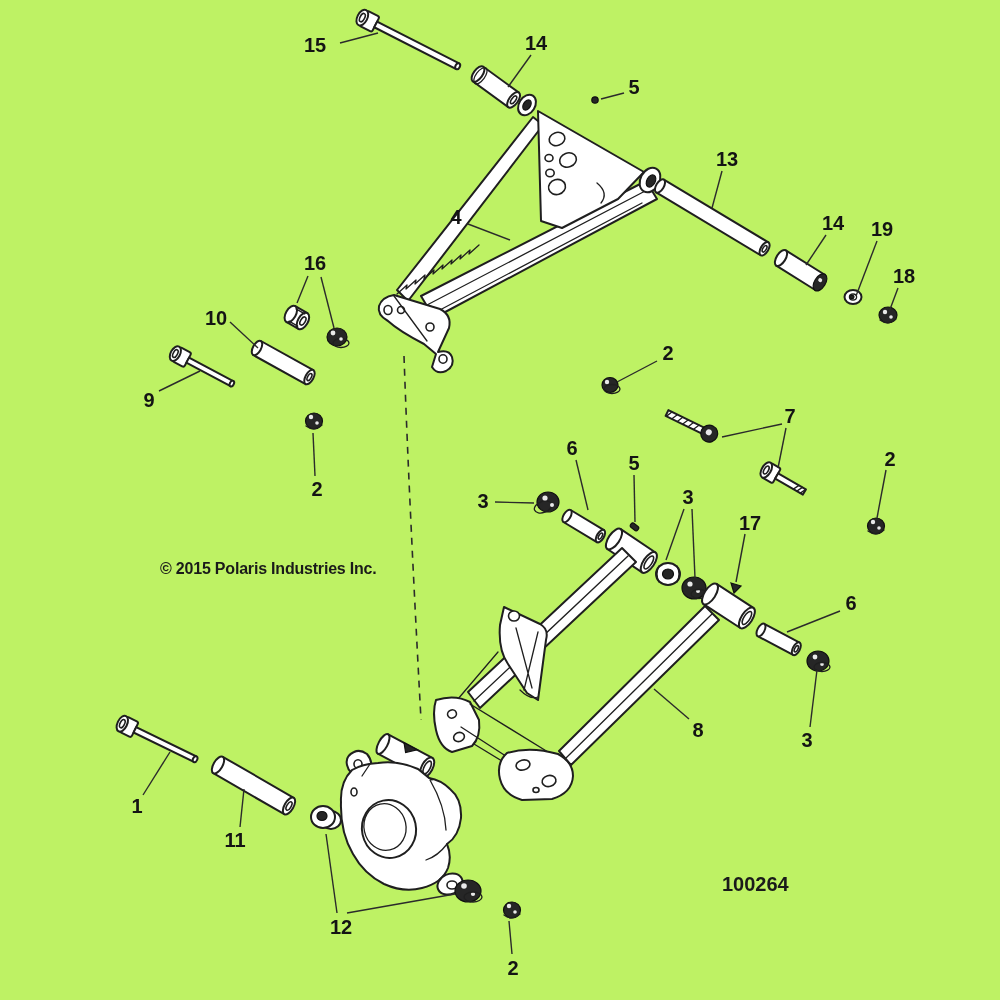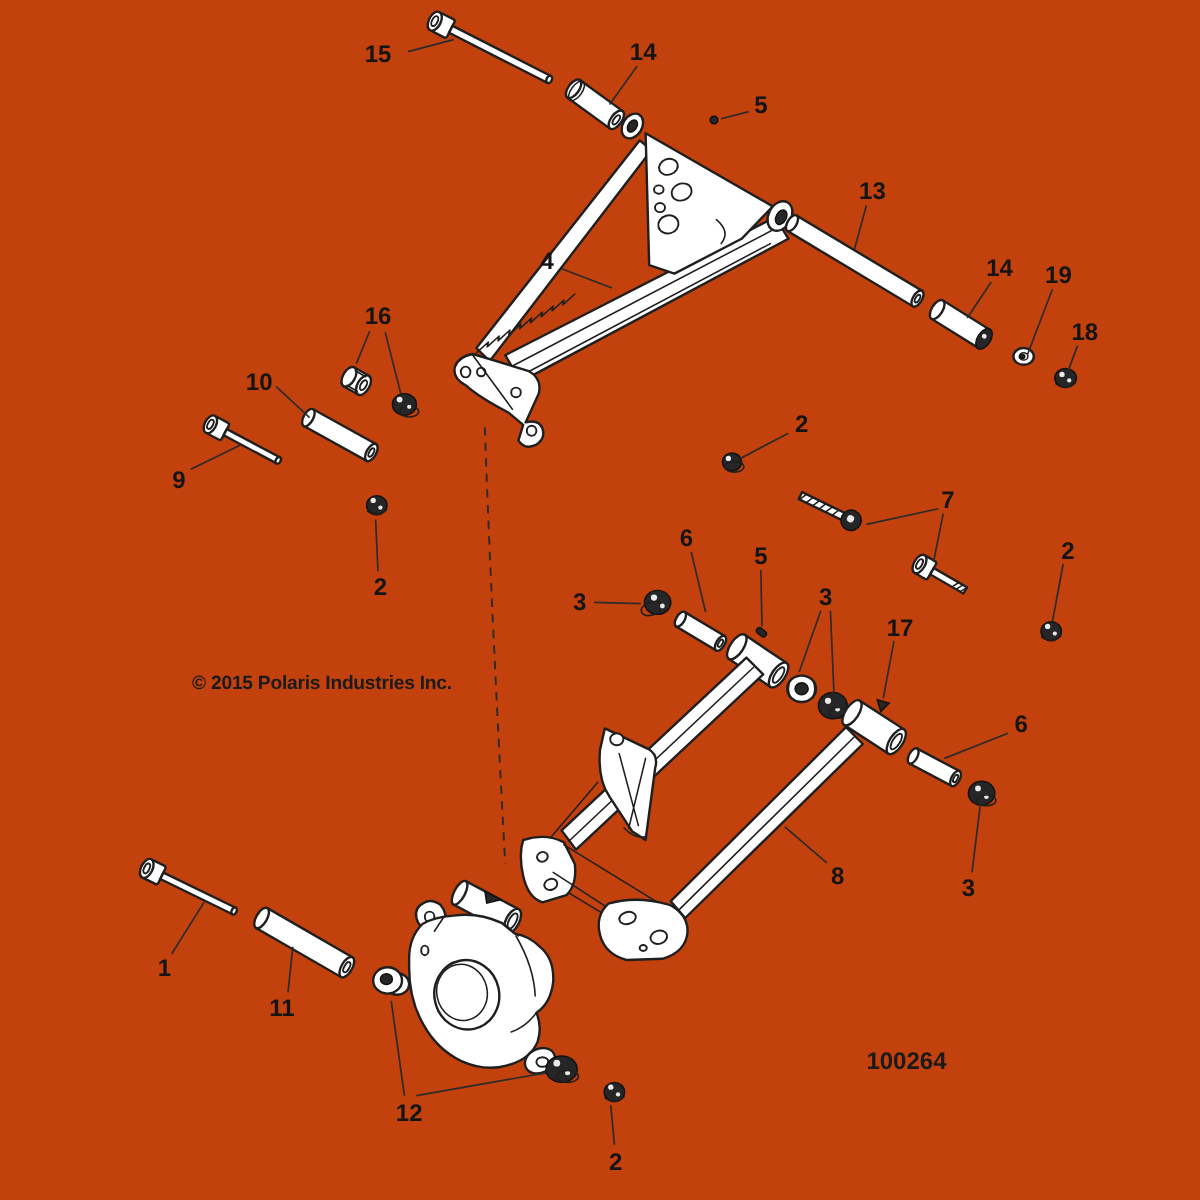--- a/index.html
+++ b/index.html
@@ -1,16 +1,16 @@
 <!DOCTYPE html>
 <html><head>
 <meta charset="utf-8">
 <style>
   html,body{margin:0;padding:0;background:#ffffff;}
-  .stage{width:1000px;height:1000px;position:relative;background:#c2410c;overflow:hidden;}
+  .stage{width:1000px;height:1000px;position:relative;background:#bef264;overflow:hidden;}
   svg{display:block;}
   .part   { fill:#fff; stroke:#1f1f1f; stroke-width:2;   stroke-linejoin:round; stroke-linecap:round; }
   .thin   { fill:none; stroke:#1f1f1f; stroke-width:1.3; stroke-linejoin:round; stroke-linecap:round; }
   .hole   { fill:#fff; stroke:#1f1f1f; stroke-width:1.6; }
   .dark   { fill:#262626; stroke:#101010; stroke-width:1.2; }
   .spec   { fill:#fff; stroke:none; opacity:.9; }
   .dash   { fill:none; stroke:#2b2b2b; stroke-width:1.6; stroke-dasharray:7 6; }
   .leader { fill:none; stroke:#2b2b2b; stroke-width:1.4; }
   .callout   { font:bold 20px "Liberation Sans", sans-serif; fill:#141414; text-anchor:middle; }
   .copyright { font:bold 16px "Liberation Sans", sans-serif; fill:#1a1a1a; letter-spacing:-0.2px; }

